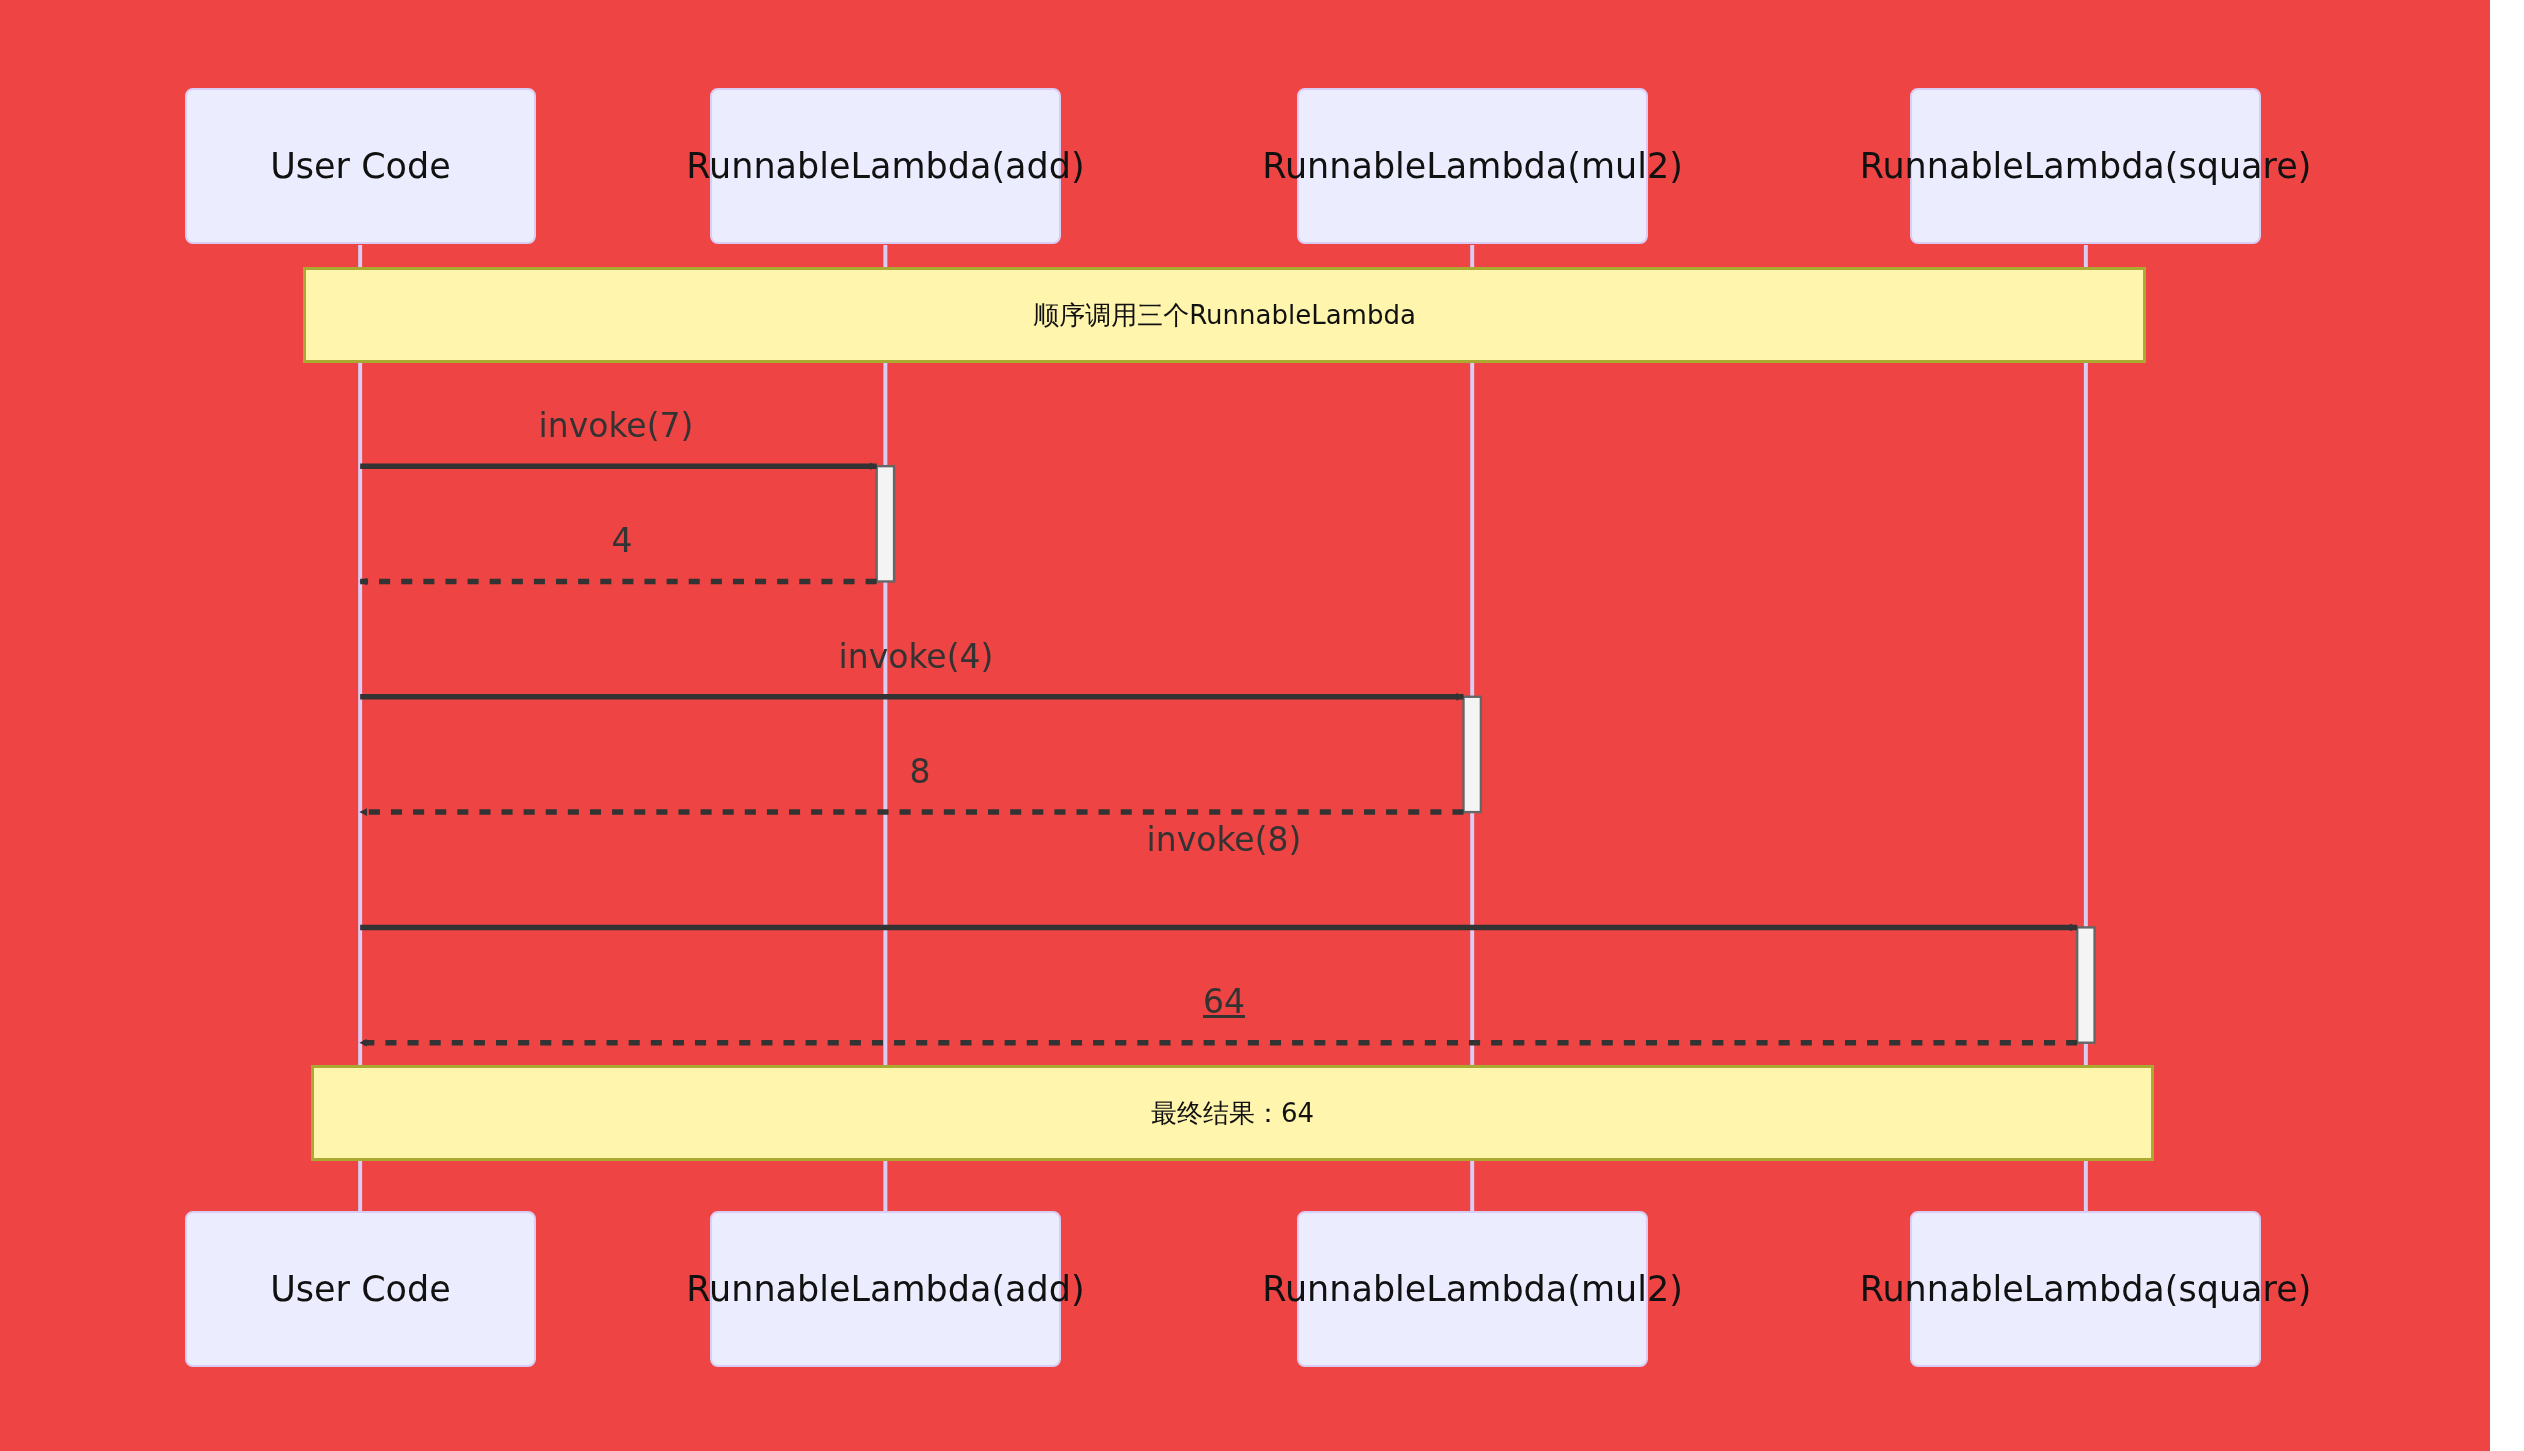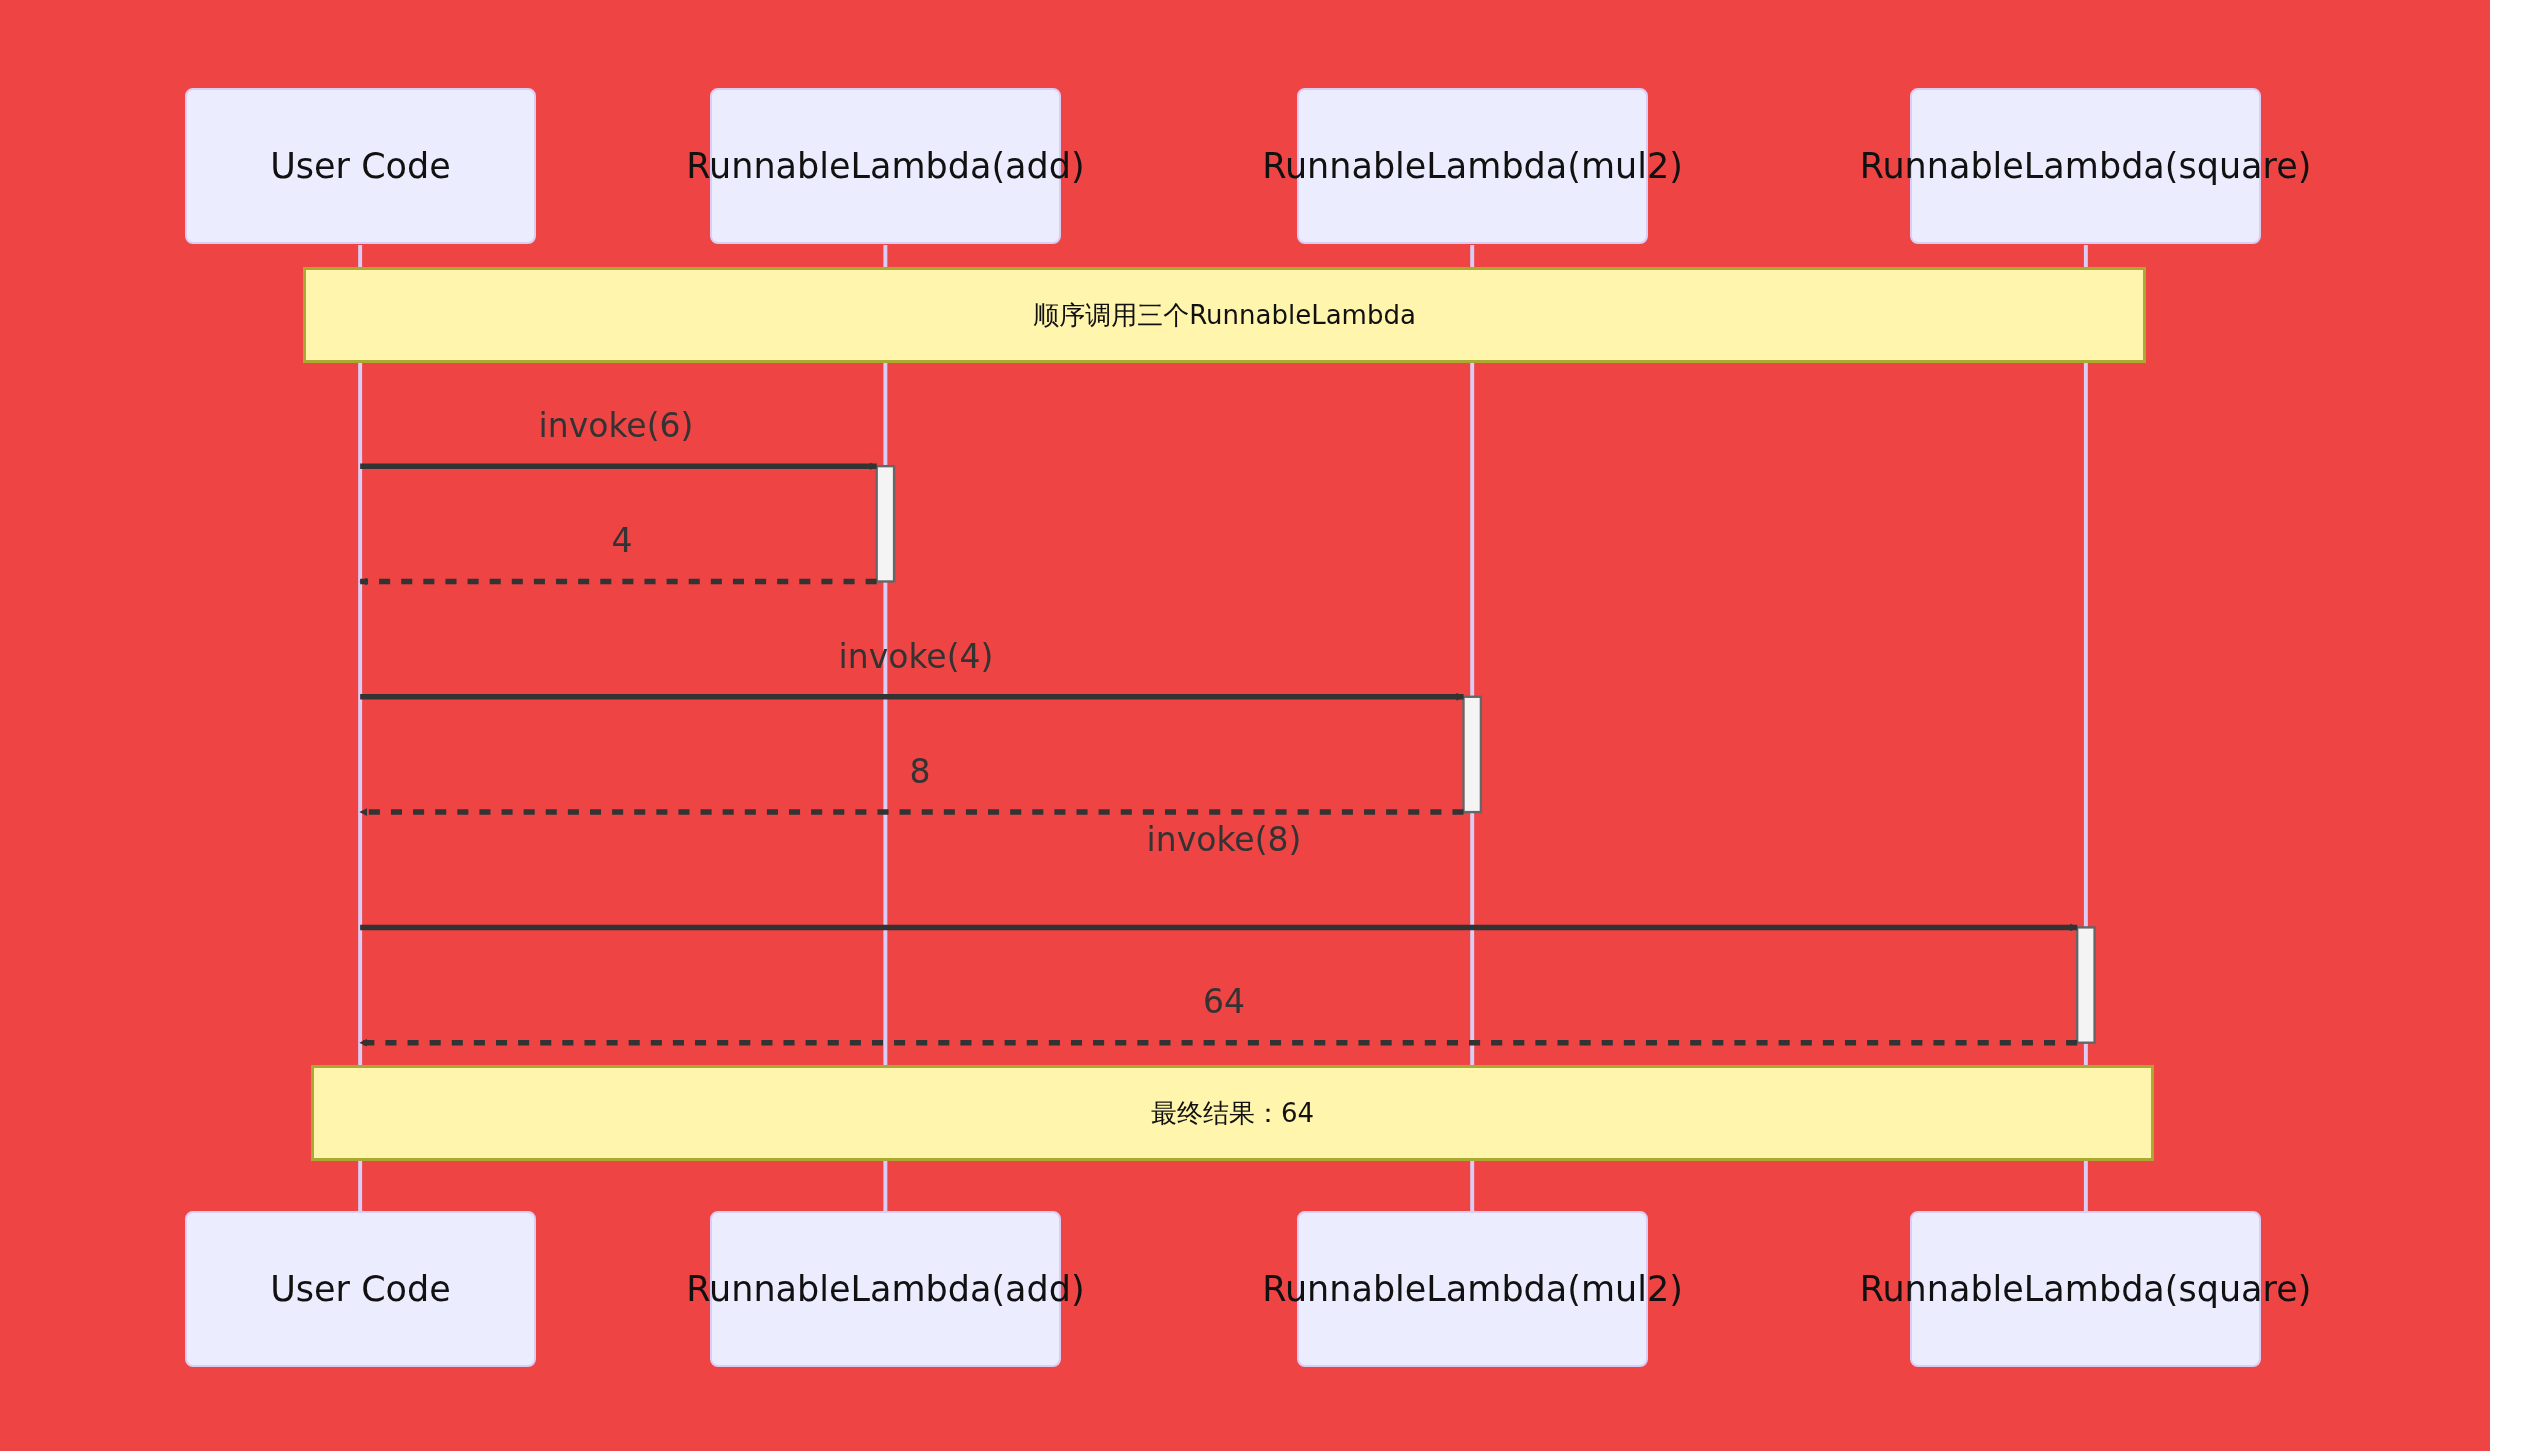--- a/index.html
+++ b/index.html
@@ -111,22 +111,22 @@
   <div id="notes">
       <div class="note" style="left: 303px; top: 267px; width: 1843px; height: 96px; background: rgb(255, 245, 173); border-color: rgb(170, 170, 51);">
         <span>顺序调用三个RunnableLambda</span>
       </div>
       <div class="note" style="left: 311px; top: 1065px; width: 1843px; height: 96px; background: rgb(255, 245, 173); border-color: rgb(170, 170, 51);">
         <span>最终结果：64</span>
       </div>
     </div>
 
   <div id="labels">
-      <div class="msglabel" style="left: 616px; top: 406px;">invoke(6)</div>
+      <div class="msglabel" style="left: 616px; top: 406px;">invoke(7)</div>
       <div class="msglabel" style="left: 622px; top: 521px;">4</div>
       <div class="msglabel" style="left: 916px; top: 637px;">invoke(4)</div>
       <div class="msglabel" style="left: 920px; top: 752px;">8</div>
       <div class="msglabel" style="left: 1224px; top: 820px;">invoke(8)</div>
-      <div class="msglabel" style="left: 1224px; top: 982px;">64</div>
+      <div class="msglabel" style="left: 1224px; top: 982px; text-decoration: underline;">64</div>
     </div>
 
 </div>
 
 
 </body></html>

